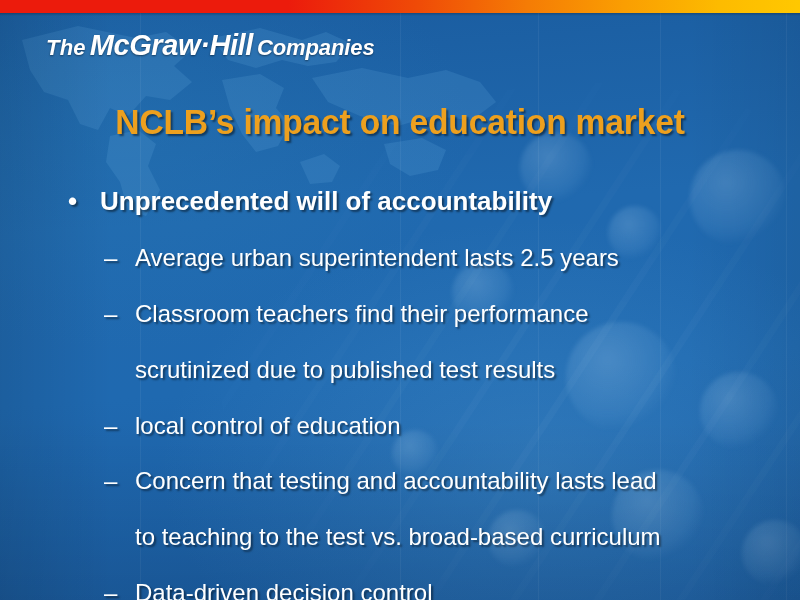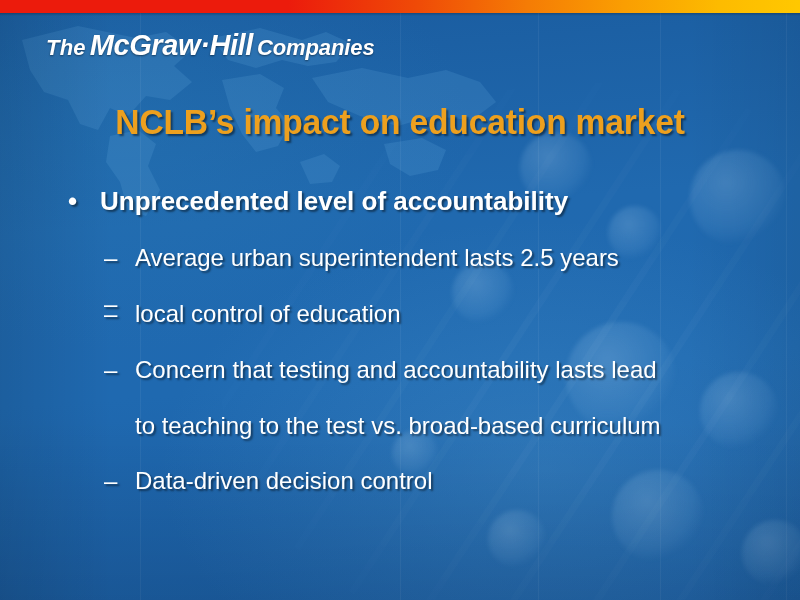--- a/index.html
+++ b/index.html
@@ -226,30 +226,32 @@
   <div class="logo">
     <span class="l-the">The</span><span class="l-mcgraw">McGraw·Hill</span><span class="l-companies">Companies</span>
   </div>
 
   <div class="title">NCLB’s impact on education market</div>
 
   <div class="body">
 
     <div class="bullet-l1">
       <span class="mark">•</span>
-      <span class="txt">Unprecedented level of accountability</span>
+      <span class="txt">Unprecedented will of accountability</span>
     </div>
 
     <div class="bullet-l2">
       <span class="mark">–</span>
       <span class="txt">Average urban superintendent lasts 2.5 years</span>
     </div>
 
     <div class="bullet-l2">
       <span class="mark">–</span>
+      <span class="txt">Classroom teachers find their performance</span>
+      <span class="txt">scrutinized due to published test results</span>
     </div>
 
     <div class="bullet-l2">
       <span class="mark">–</span>
       <span class="txt">local control of education</span>
     </div>
 
     <div class="bullet-l2">
       <span class="mark">–</span>
       <span class="txt">Concern that testing and accountability lasts lead</span>

